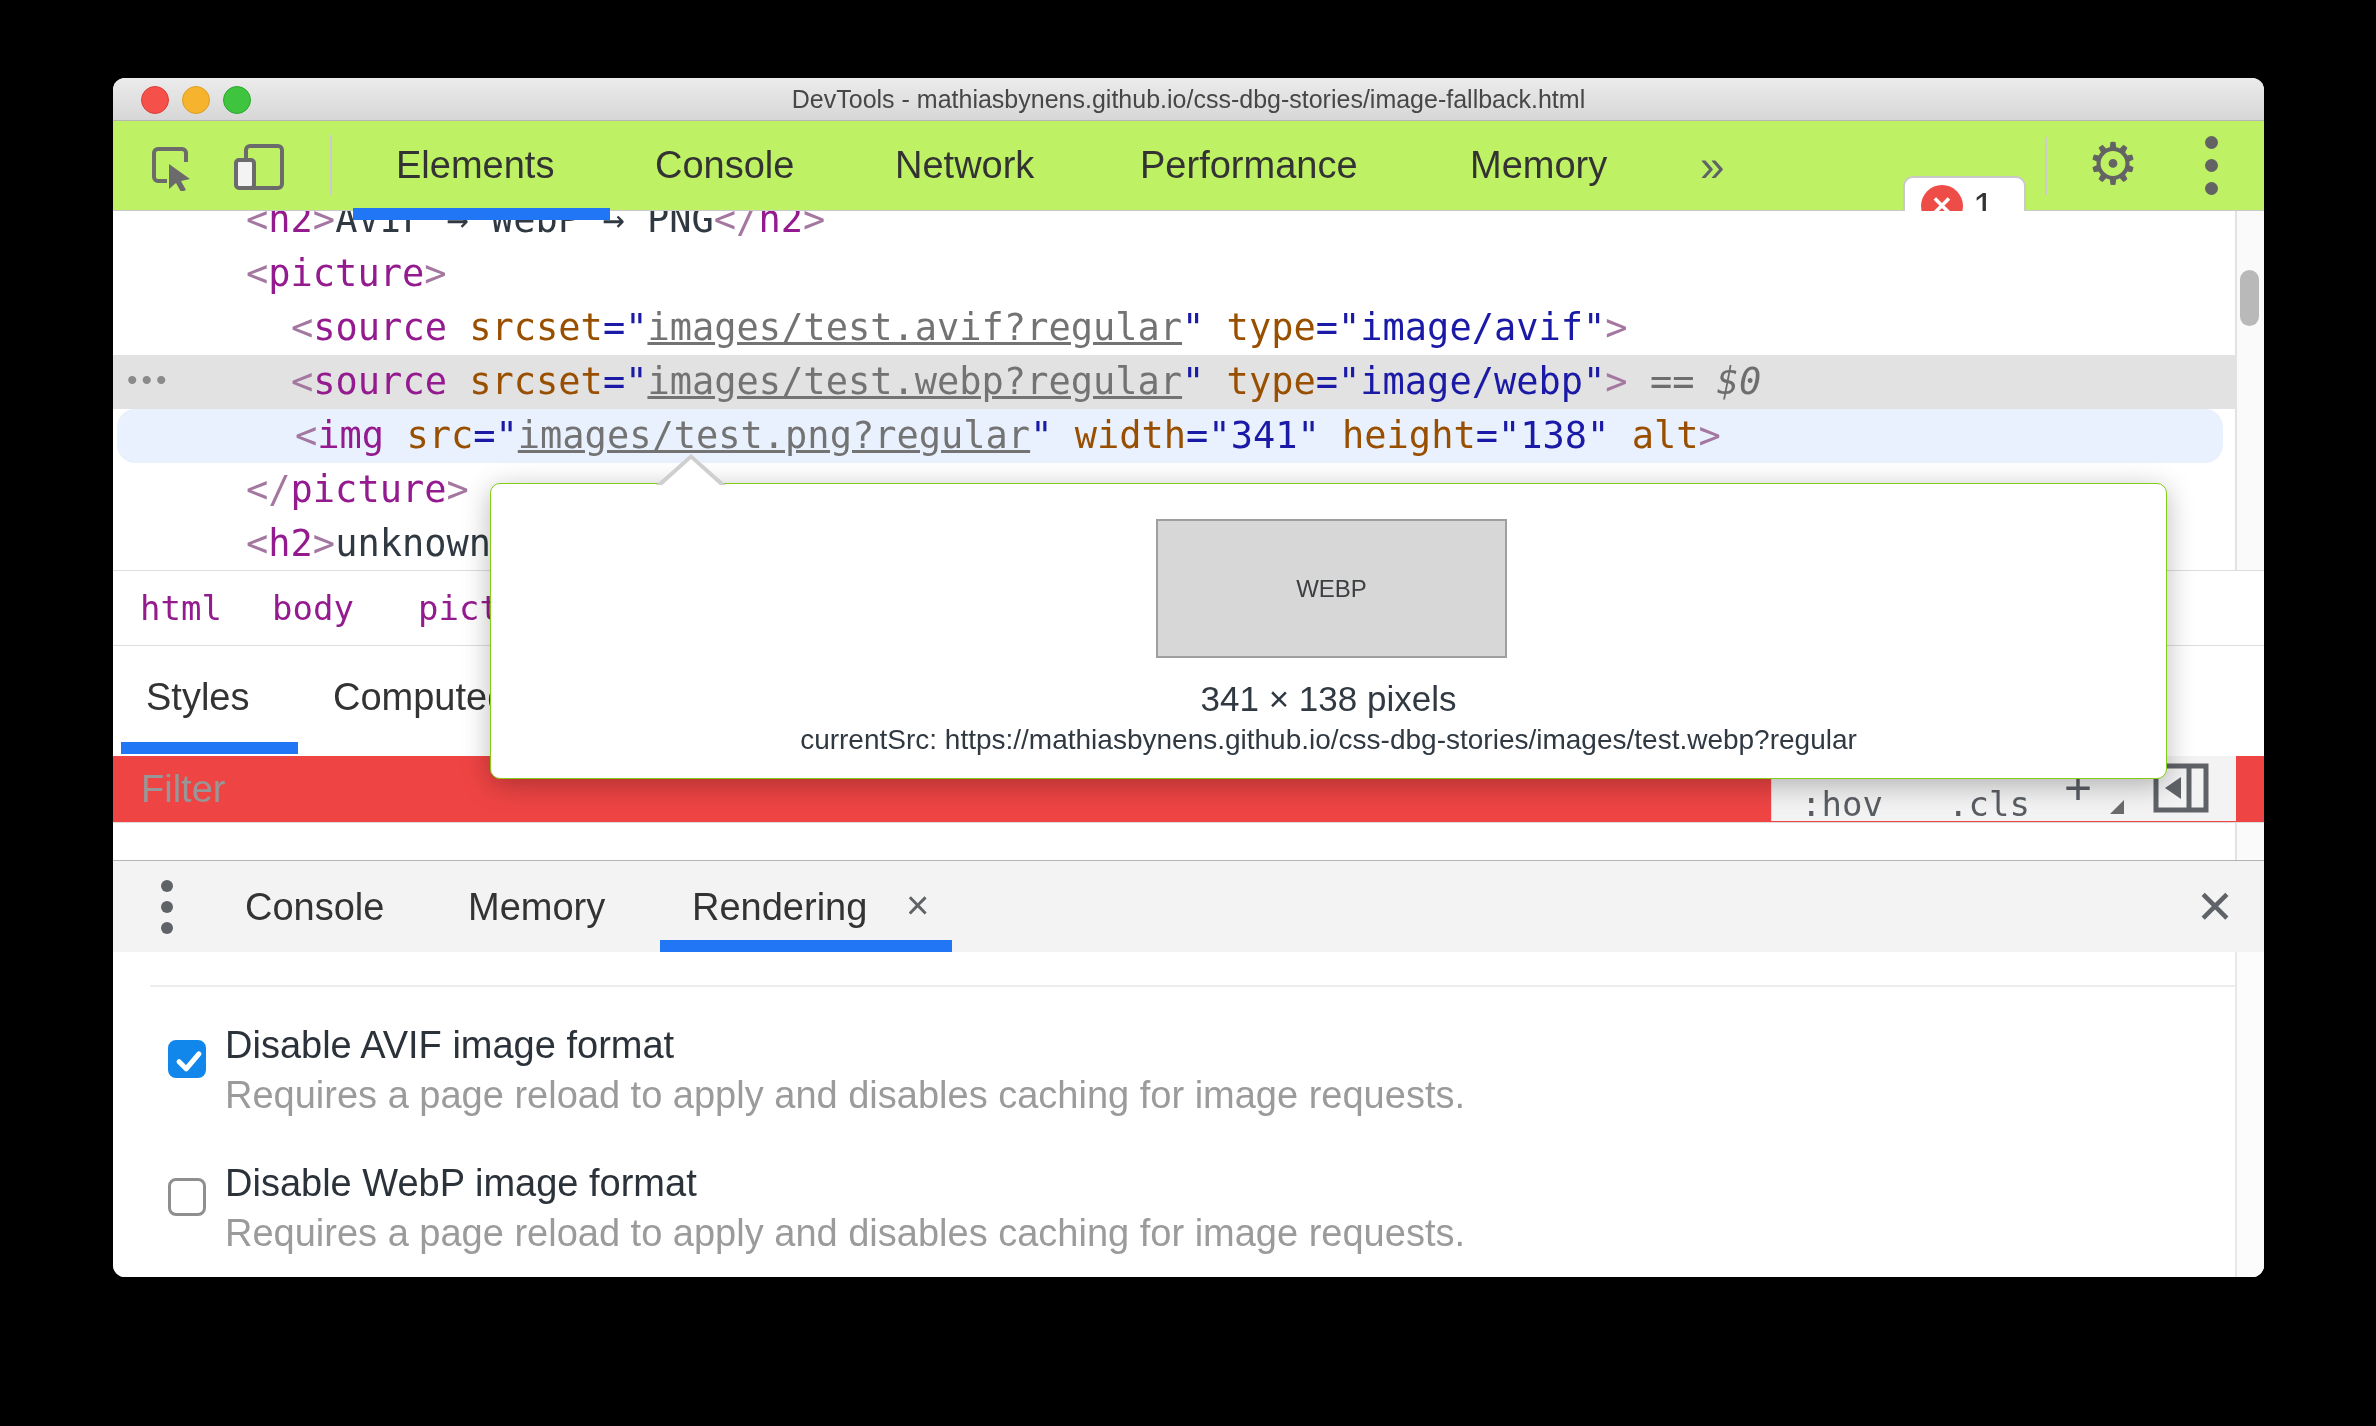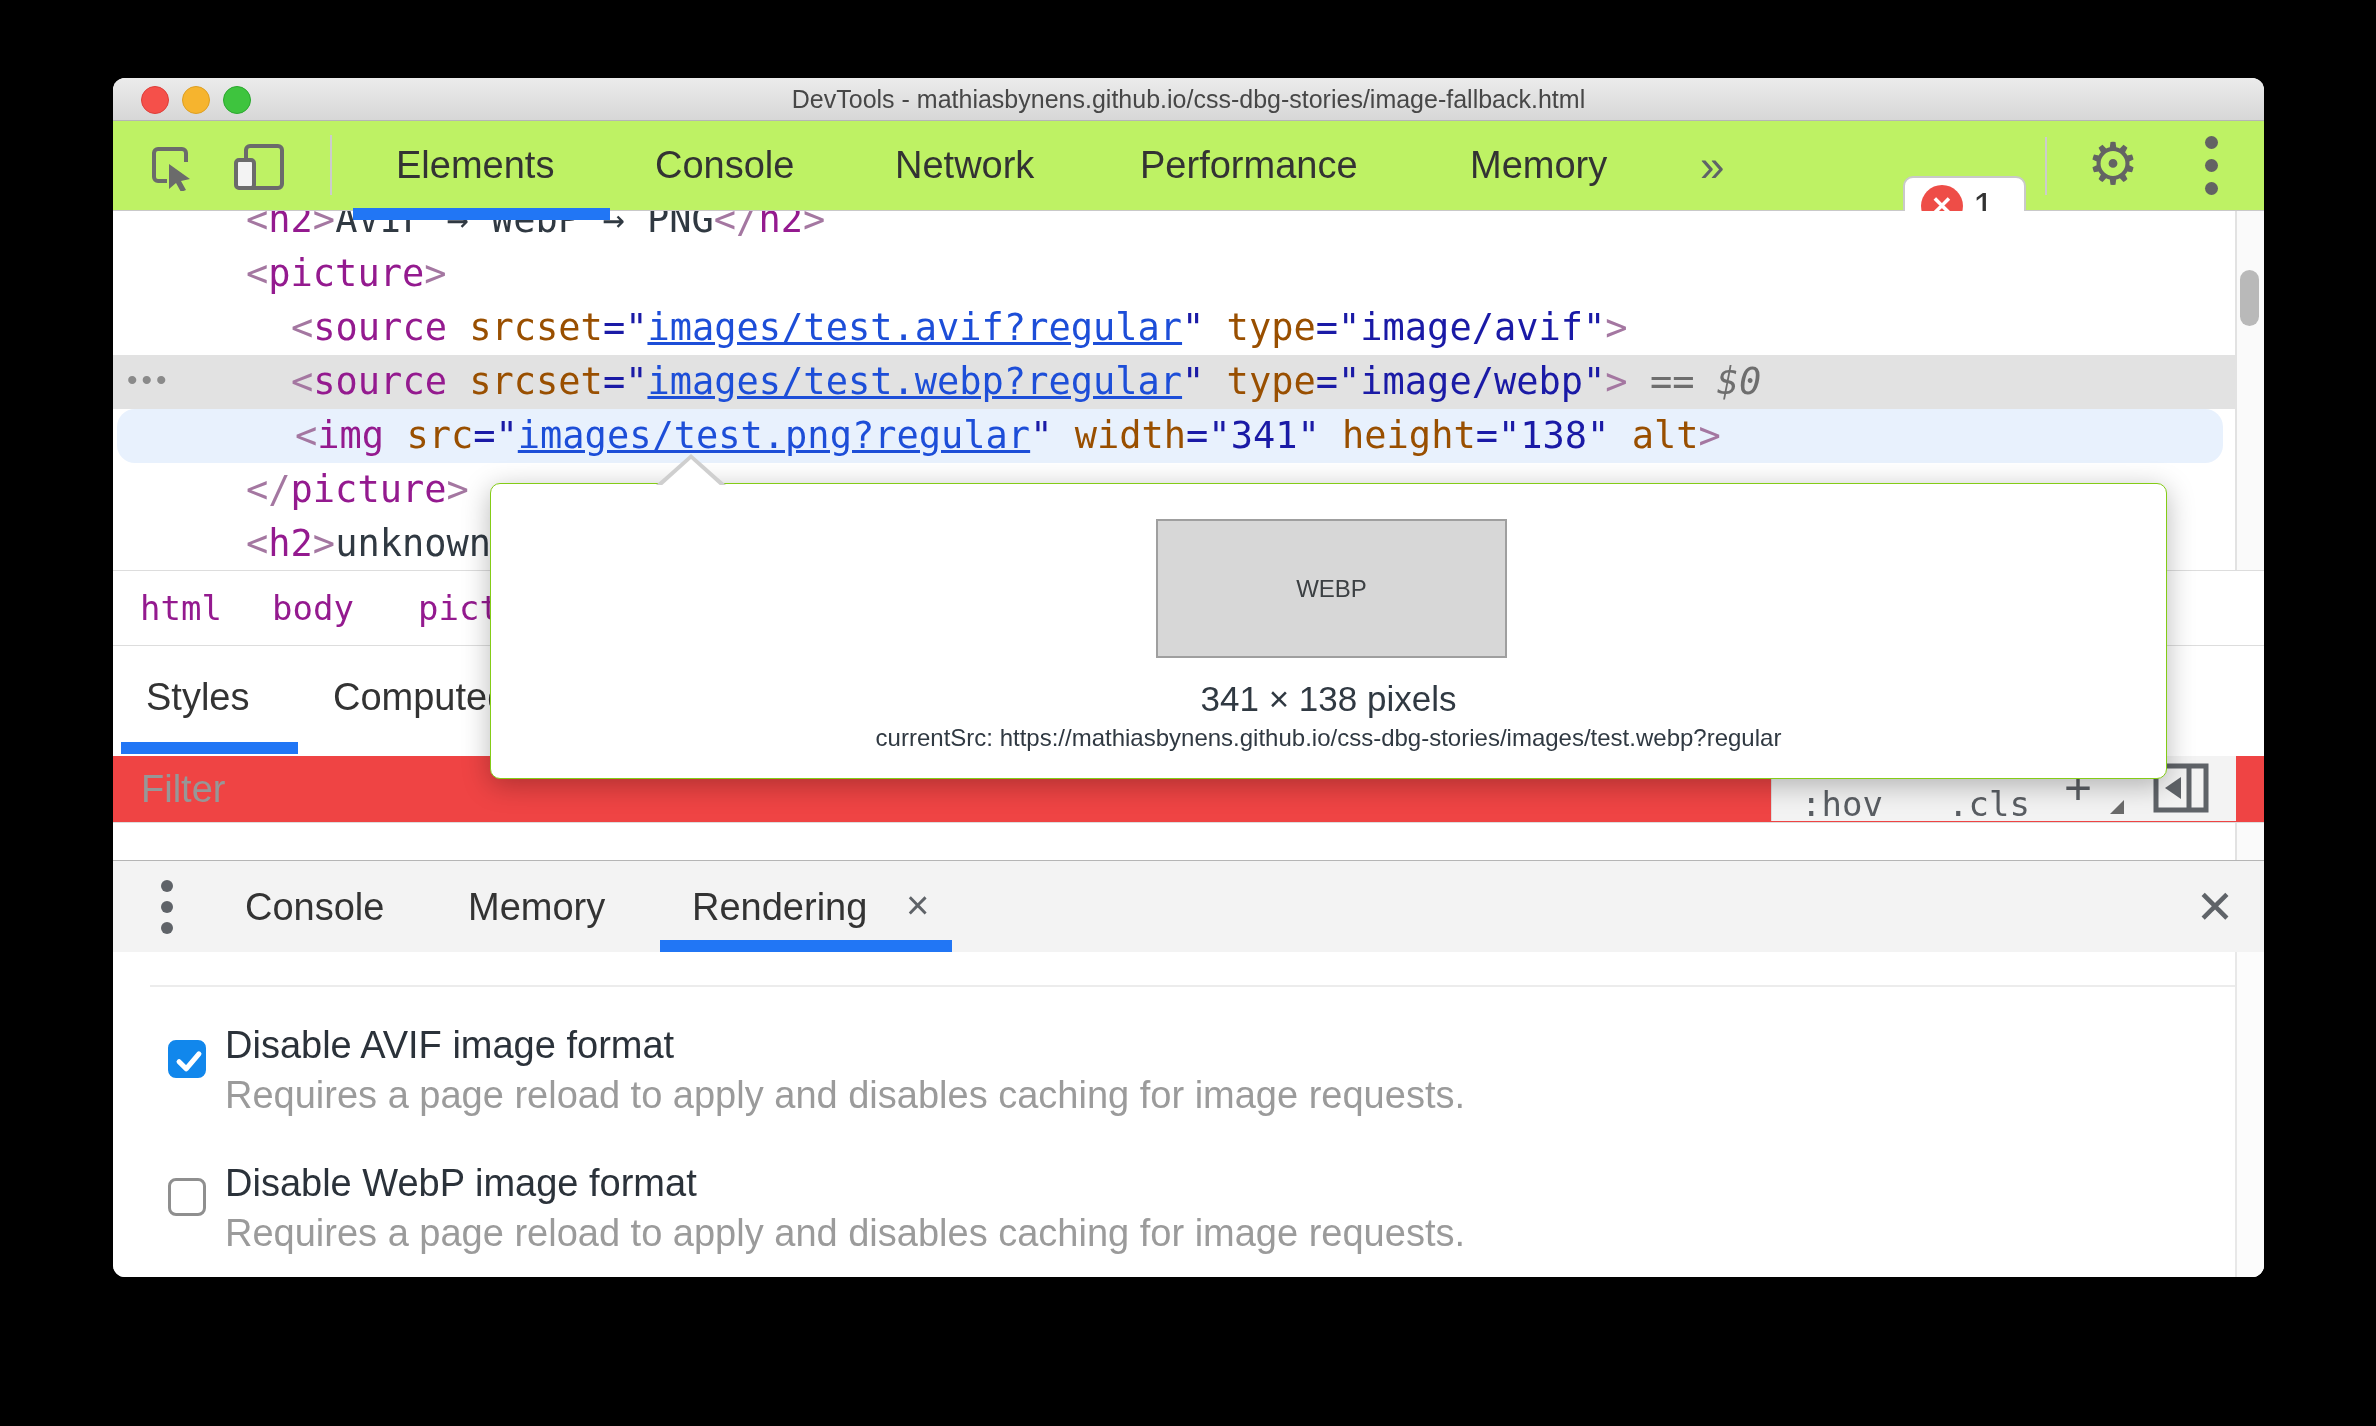--- a/index.html
+++ b/index.html
@@ -31,21 +31,21 @@
     justify-content:center;align-items:center;gap:10px;}
   #kebab-icon i,.dotcol i{width:13px;height:13px;border-radius:50%;background:#636363;display:block;}
   
   #elements-pane{position:absolute;left:0;top:133px;width:2151px;height:359px;background:#fff;overflow:hidden;}
   .code-row{position:absolute;left:0;right:0;height:54px;line-height:54px;
     font-family:"DejaVu Sans Mono",monospace;font-size:37px;white-space:pre;}
   .ind0{padding-left:133px;} .ind1{padding-left:178px;}
   .row-selected{background:#e2e2e2;right:29px;}
   .row-hover{background:#e8f1fd;left:4px;right:41px;border-radius:18px;}
   .tk-p{color:#a477a1;} .tk-tag{color:#941a8f;} .tk-at{color:#994f00;}
-  .tk-v{color:#1a1aa6;} .tk-a{color:#1d4ed8;text-decoration:underline;}
+  .tk-v{color:#1a1aa6;} .tk-a{color:#737373;text-decoration:underline;}
   .tk-eq{color:#6e6e6e;} .tk-dz{color:#6e6e6e;font-style:italic;} .tk-tx{color:#303942;}
   #gutter-dots{position:absolute;left:14px;top:277px;height:54px;line-height:50px;font-size:30px;
     letter-spacing:4px;color:#8a8a8a;z-index:3;}
   
   #gutter-col{position:absolute;left:2122px;top:133px;width:29px;height:649px;background:#fafafa;border-left:2px solid #e2e2e2;}
   .thumb{position:absolute;left:2127px;width:19px;border-radius:10px;background:#b9b9b9;}
   
   #crumbbar{position:absolute;left:0;top:492px;width:2151px;height:75px;background:#fff;border-top:1px solid #ddd;}
   .crumb{position:absolute;top:0;height:75px;line-height:75px;font-family:"DejaVu Sans Mono",monospace;
     font-size:34px;color:#941a8f;}
@@ -86,21 +86,21 @@
   #tooltip{position:absolute;left:377px;top:405px;width:1675px;height:294px;background:#fff;border-radius:10px;
     border:1px solid #84cc16;box-shadow:0 6px 28px rgba(0,0,0,.28);z-index:20;}
   #tooltip-caret-outer{position:absolute;left:543px;top:376px;width:0;height:0;z-index:21;
     border-left:35px solid transparent;border-right:35px solid transparent;border-bottom:31px solid #cfcfcf;}
   #tooltip-caret-inner{position:absolute;left:547px;top:381px;width:0;height:0;z-index:22;
     border-left:31px solid transparent;border-right:31px solid transparent;border-bottom:28px solid #fff;}
   #tip-imgbox{position:absolute;left:665px;top:35px;width:351px;height:139px;background:#d7d7d7;
     border:2px solid #9f9f9f;box-sizing:border-box;text-align:center;}
   #tip-imglabel{font-size:24px;color:#3c4043;line-height:135px;}
   #tip-dims{position:absolute;left:0;top:195px;width:100%;text-align:center;font-size:35px;color:#303942;}
-  #tip-src{position:absolute;left:0;top:240px;width:100%;text-align:center;font-size:24px;color:#303942;}
+  #tip-src{position:absolute;left:0;top:240px;width:100%;text-align:center;font-size:28px;color:#303942;}
   svg{display:block;}
 </style>
 </head>
 <body>
 
 <div id="window">
 
   <div id="titlebar">
     <span id="tl-close" class="tl"></span>
     <span id="tl-min" class="tl"></span>

